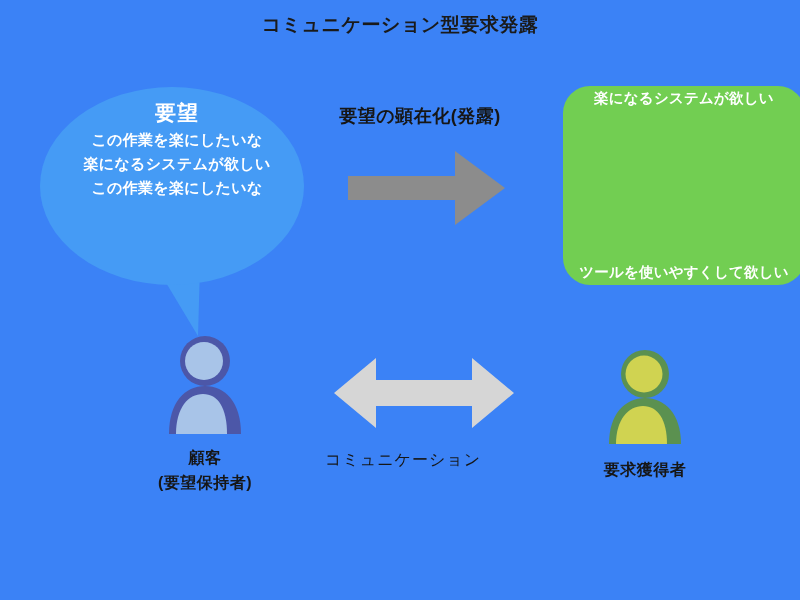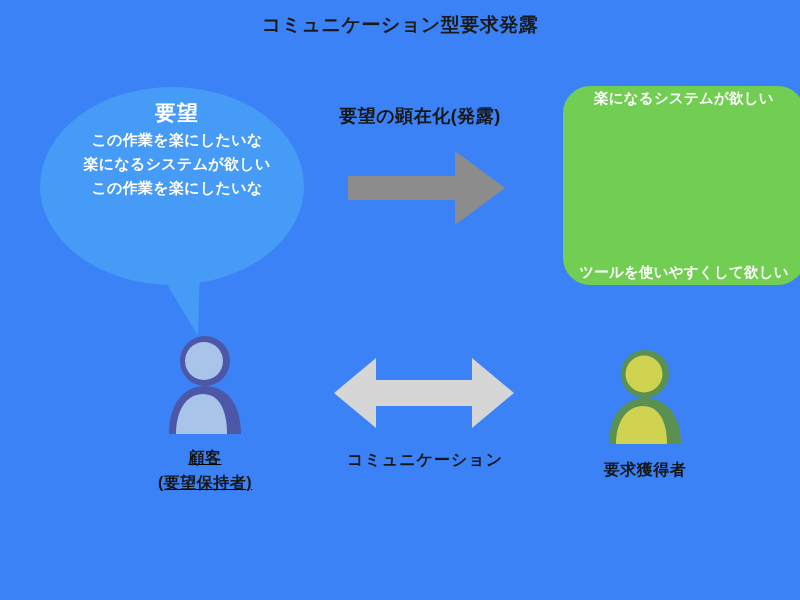--- a/index.html
+++ b/index.html
@@ -116,23 +116,23 @@
   #communication-arrow {
     position: absolute;
     left: 334px;
     top: 358px;
   }
   #communication-label {
     position: absolute;
     left: 325px;
     top: 450px;
     width: 200px;
-    text-align: center;
+    text-align: left;
     font-size: 16px;
-    font-weight: bold;
+    font-weight: normal;
     color: #161616;
     letter-spacing: 1px;
     white-space: nowrap;
   }
 
   
   .person-group {
     position: absolute;
     text-align: center;
   }
@@ -142,21 +142,21 @@
   .person-icon { display: block; margin: 0 auto; }
 
   .person-label {
     font-size: 16px;
     font-weight: bold;
     color: #161616;
     line-height: 1.55;
     letter-spacing: 0.5px;
     white-space: nowrap;
   }
-  #customer-labels { margin-top: 12px; text-decoration: underline; }
+  #customer-labels { margin-top: 12px; }
   #engineer-labels { margin-top: 14px; }
 </style>
 </head>
 <body>
 
 <div id="canvas">
 
   <div id="diagram-title">コミュニケーション型要求発露</div>
 
   <div id="speech-bubble-group">

